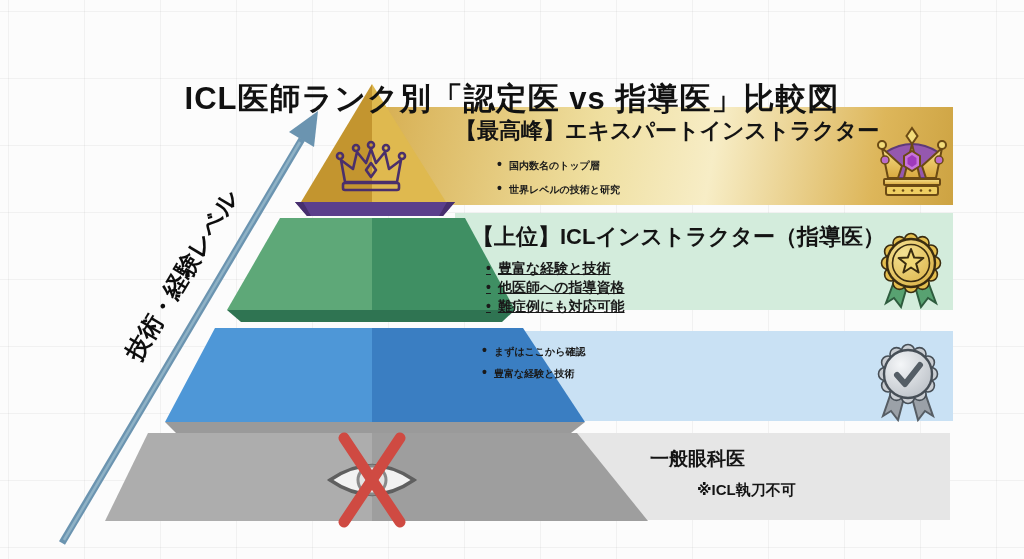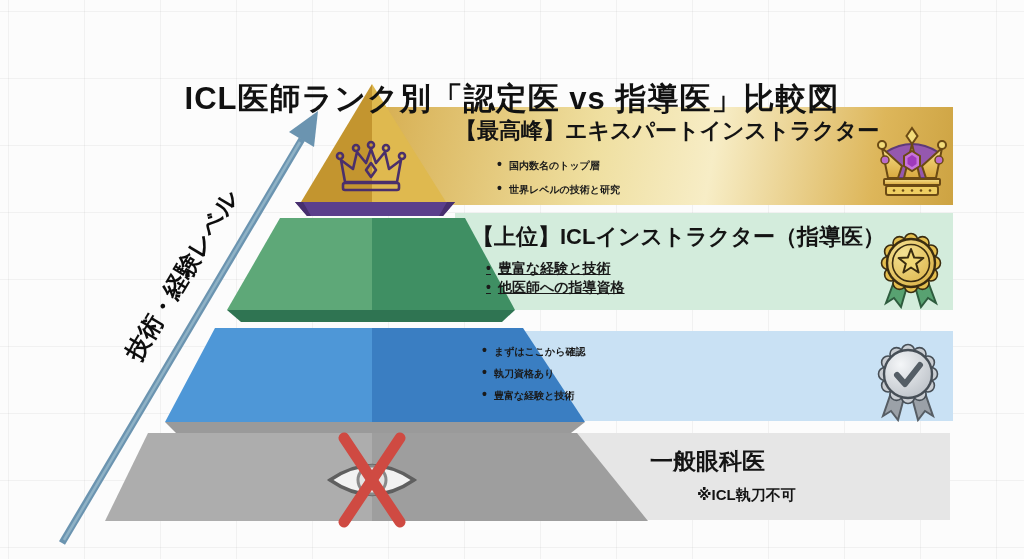--- a/index.html
+++ b/index.html
@@ -36,21 +36,21 @@
   
   .tier-content{position:absolute;}
   .tier-heading{font-weight:800;color:#141414;white-space:nowrap;}
   .tc-gold{left:455px;top:116px;}
   .tc-gold .tier-heading{font-size:22px;}
   .tc-green{left:472px;top:222px;}
   .tc-green .tier-heading{font-size:22px;}
   .tc-blue{left:474px;top:333px;}
   .tc-blue .tier-heading{font-size:23px;}
   .tc-gray{left:650px;top:446px;}
-  .tc-gray .tier-heading{font-size:23px;}
+  .tc-gray .tier-heading{font-size:19px;}
   .tier-note{font-size:15px;font-weight:700;margin-top:9px;margin-left:47px;}
   ul.bullets{list-style:none;margin:7px 0 0 0;padding:0;font-size:10px;font-weight:700;color:#1a1a1a;}
   .tc-gold ul.bullets{margin-left:42px;line-height:22px;}
   .tc-green ul.bullets{margin-left:14px;line-height:19px;font-size:14px;text-decoration:underline;}
   .tc-blue ul.bullets{margin-left:8px;line-height:21px;}
   ul.bullets li::before{content:"\2022";margin-right:7px;font-size:14px;}
   
   .badge{position:absolute;}
   .badge-crown{left:870px;top:124px;}
   .badge-gold-medal{left:874px;top:229px;}
@@ -129,27 +129,27 @@
         <li>国内数名のトップ層</li>
         <li>世界レベルの技術と研究</li>
       </ul>
   </div>
 
   <div class="tier-content tc-green">
     <div class="tier-heading">【上位】ICLインストラクター（指導医）</div>
     <ul class="bullets">
         <li>豊富な経験と技術</li>
         <li>他医師への指導資格</li>
+        <li>難症例にも対応可能</li>
       </ul>
   </div>
 
   <div class="tier-content tc-blue">
     <ul class="bullets">
         <li>まずはここから確認</li>
-        <li>執刀資格あり</li>
         <li>豊富な経験と技術</li>
       </ul>
   </div>
 
   <div class="tier-content tc-gray">
     <div class="tier-heading">一般眼科医</div>
     <div class="tier-note">※ICL執刀不可</div>
   </div>
 
   <div class="badge badge-crown">

